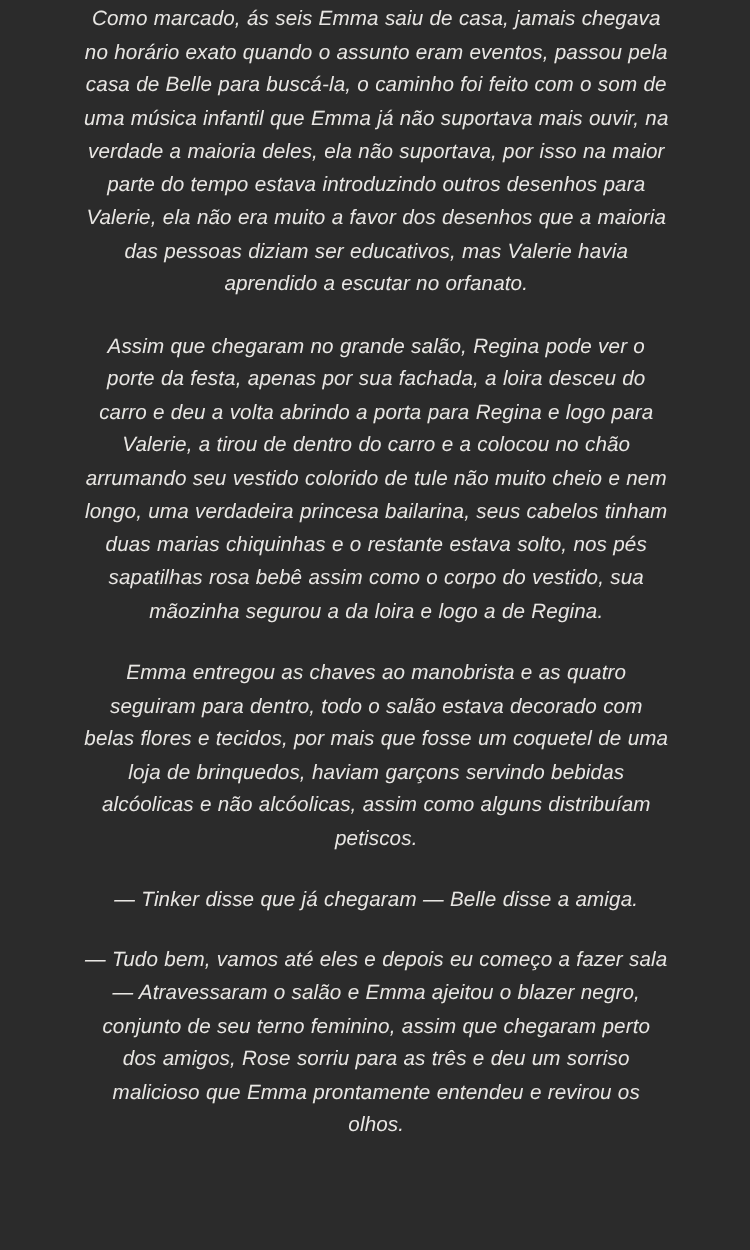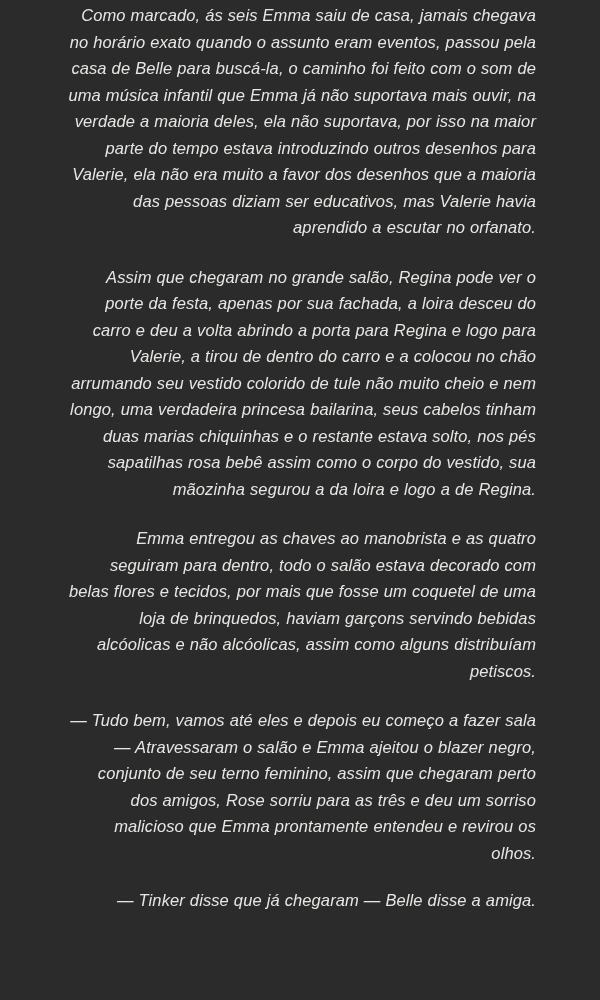--- a/index.html
+++ b/index.html
@@ -23,35 +23,35 @@
   .story {
     padding-top: 2px;
   }
   .para {
     color: #e8e6e3;
     font-style: italic;
     font-size: 16.5px;
     line-height: 26.5px;
     letter-spacing: 0.1px;
     margin: 0 0 23px 0;
-    text-align: right;
+    text-align: center;
     word-spacing: 0.3px;
   }
   .para:first-child {
     margin-top: 0;
   }
   .dialogue {
     margin-bottom: 21px;
   }
 </style>
 </head>
 <body>
 
 <div class="page">
   <div class="story">
     <p class="para">Como marcado, ás seis Emma saiu de casa, jamais chegava no horário exato quando o assunto eram eventos, passou pela casa de Belle para buscá-la, o caminho foi feito com o som de uma música infantil que Emma já não suportava mais ouvir, na verdade a maioria deles, ela não suportava, por isso na maior parte do tempo estava introduzindo outros desenhos para Valerie, ela não era muito a favor dos desenhos que a maioria das pessoas diziam ser educativos, mas Valerie havia aprendido a escutar no orfanato.</p>
     <p class="para">Assim que chegaram no grande salão, Regina pode ver o porte da festa, apenas por sua fachada, a loira desceu do carro e deu a volta abrindo a porta para Regina e logo para Valerie, a tirou de dentro do carro e a colocou no chão arrumando seu vestido colorido de tule não muito cheio e nem longo, uma verdadeira princesa bailarina, seus cabelos tinham duas marias chiquinhas e o restante estava solto, nos pés sapatilhas rosa bebê assim como o corpo do vestido, sua mãozinha segurou a da loira e logo a de Regina.</p>
     <p class="para">Emma entregou as chaves ao manobrista e as quatro seguiram para dentro, todo o salão estava decorado com belas flores e tecidos, por mais que fosse um coquetel de uma loja de brinquedos, haviam garçons servindo bebidas alcóolicas e não alcóolicas, assim como alguns distribuíam petiscos.</p>
+    <p class="para dialogue">— Tinker disse que já chegaram — Belle disse a amiga.</p>
     <p class="para dialogue">— Tudo bem, vamos até eles e depois eu começo a fazer sala — Atravessaram o salão e Emma ajeitou o blazer negro, conjunto de seu terno feminino, assim que chegaram perto dos amigos, Rose sorriu para as três e deu um sorriso malicioso que Emma prontamente entendeu e revirou os olhos.</p>
-    <p class="para dialogue">— Tinker disse que já chegaram — Belle disse a amiga.</p>
 
   </div>
 </div>
 
 </body></html>

